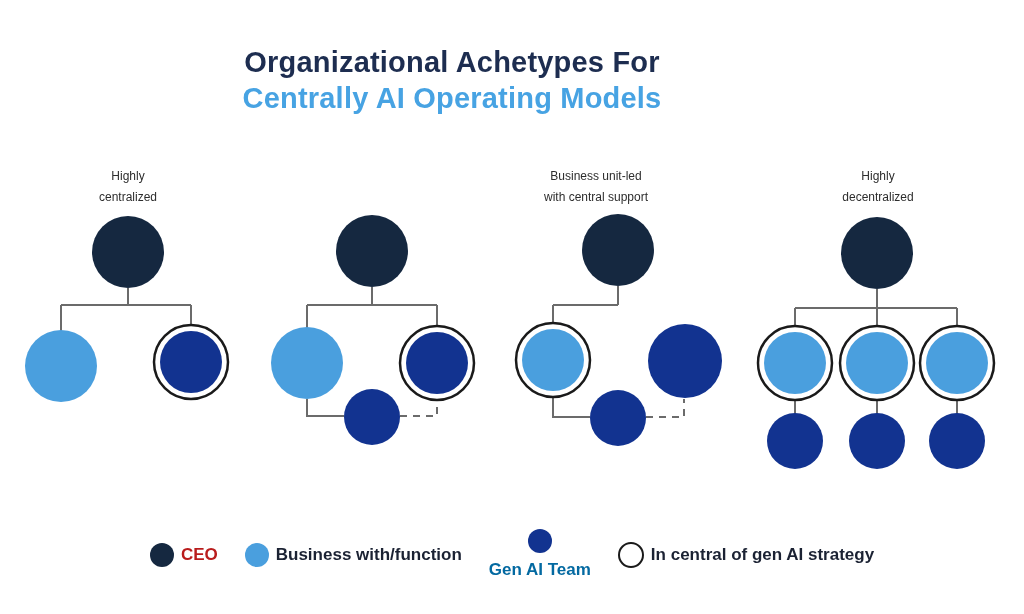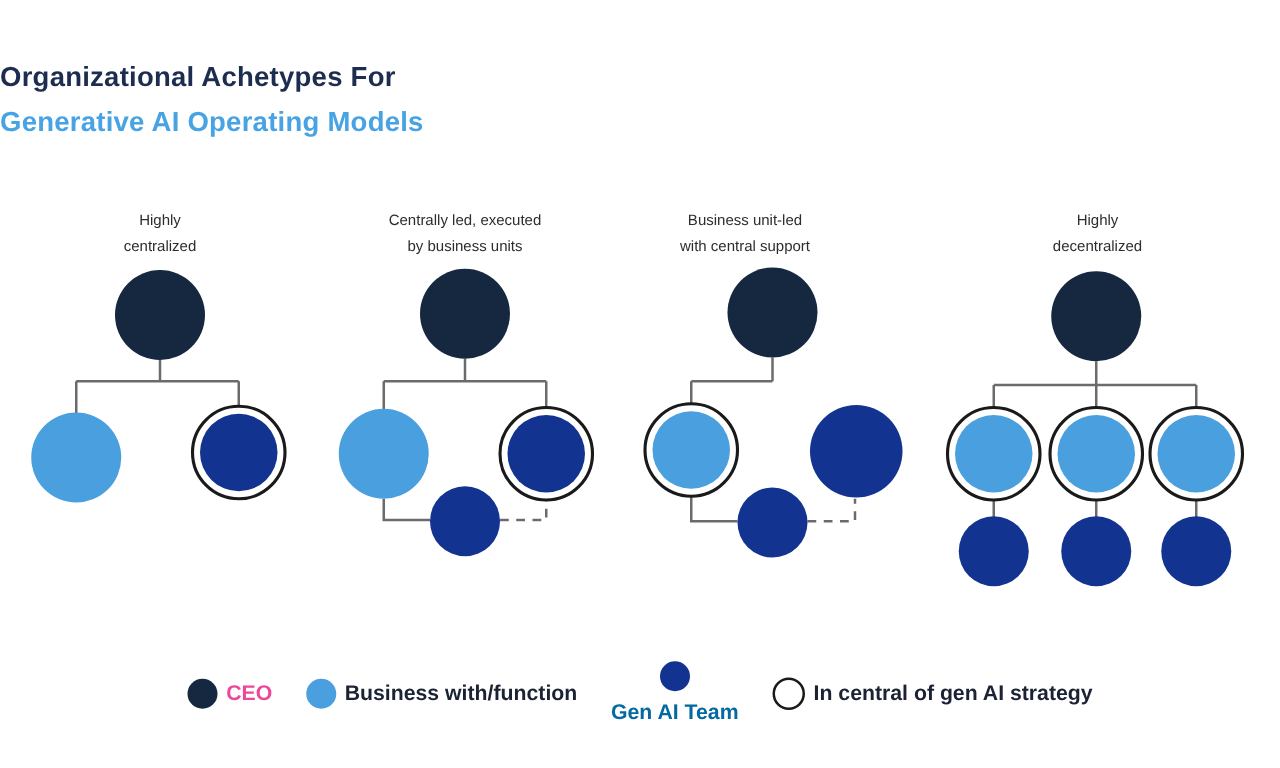--- a/index.html
+++ b/index.html
@@ -4,22 +4,22 @@
 <style>
   html, body { margin: 0; padding: 0; }
   body {
     width: 1024px; height: 614px;
     background: #ffffff;
     font-family: "Liberation Sans", sans-serif;
     position: relative; overflow: hidden;
   }
   .canvas { position: absolute; left: 0; top: 0; width: 1024px; height: 614px; background: #ffffff; }
 
-  .title { position: absolute; top: 44px; left: 0; width: 904px; text-align: left;
-           font-weight: 700; font-size: 22px; line-height: 36px; letter-spacing: 0.2px; }
+  .title { position: absolute; top: 44px; left: 0; width: 904px; text-align: center;
+           font-weight: 700; font-size: 29px; line-height: 36px; letter-spacing: 0.2px; }
   .title-line1 { color: #1d2d50; }
   .title-line2 { color: #47a3e3; }
 
   svg.diagram { position: absolute; left: 0; top: 0; width: 1024px; height: 614px; display: block; }
 
   .arch-label { position: absolute; top: 166px; width: 240px; text-align: center;
                 font-size: 12px; line-height: 21px; color: #2d2d2d; white-space: pre-line; }
   #arch-label-0 { left: 8px; }
   #arch-label-1 { left: 252px; }
   #arch-label-2 { left: 476px; }
@@ -32,21 +32,21 @@
   .swatch { width: 24px; height: 24px; border-radius: 50%; flex: 0 0 auto; }
   .swatch.ring { width: 22px; height: 22px; background: #ffffff; border: 2.5px solid #1a1a1a; }
 </style>
 </head>
 <body>
 
 <div class="canvas">
 
   <div class="title">
     <div class="title-line1" style="color: rgb(29, 45, 80);">Organizational Achetypes For</div>
-    <div class="title-line2" style="color: rgb(71, 163, 227);">Generative AI Operating Models</div>
+    <div class="title-line2" style="color: rgb(71, 163, 227);">Centrally AI Operating Models</div>
   </div>
 
   <svg class="diagram" id="diagram" viewBox="0 0 1024 614">
       <g>
         <polyline points="128,288 128,305" fill="none" stroke="#6b6b6b" stroke-width="2"></polyline>
         <polyline points="61,305 191,305" fill="none" stroke="#6b6b6b" stroke-width="2"></polyline>
         <polyline points="61,305 61,331" fill="none" stroke="#6b6b6b" stroke-width="2"></polyline>
         <polyline points="191,305 191,325" fill="none" stroke="#6b6b6b" stroke-width="2"></polyline>
         <circle cx="128" cy="252" r="36" fill="#152840"></circle>
         <circle cx="61" cy="366" r="36" fill="#4a9fde"></circle>
@@ -95,29 +95,27 @@
         <circle cx="957" cy="363" r="37" fill="#ffffff" stroke="#1a1a1a" stroke-width="2.5"></circle>
         <circle cx="957" cy="363" r="31" fill="#4a9fde"></circle>
         <circle cx="795" cy="441" r="28" fill="#123390"></circle>
         <circle cx="877" cy="441" r="28" fill="#123390"></circle>
         <circle cx="957" cy="441" r="28" fill="#123390"></circle>
       </g>
     </svg>
 
   <div class="arch-label" id="arch-label-0" style="color: rgb(45, 45, 45);">Highly
 centralized</div>
-  <div class="arch-label" id="arch-label-1" style="color: rgb(45, 45, 45);">Centrally led, executed
-by business units</div>
   <div class="arch-label" id="arch-label-2" style="color: rgb(45, 45, 45);">Business unit-led
 with central support</div>
   <div class="arch-label" id="arch-label-3" style="color: rgb(45, 45, 45);">Highly
 decentralized</div>
 
   <div class="legend">
-    <div class="legend-item" style="color: #ec4899;">
+    <div class="legend-item" style="color: #b91c1c;">
       <span class="swatch" style="background: rgb(21, 40, 64);"></span>
       <span>CEO</span>
     </div>
     <div class="legend-item" style="color: rgb(27, 34, 51);">
       <span class="swatch" style="background: rgb(74, 159, 222);"></span>
       <span>Business with/function</span>
     </div>
     <div class="legend-item" style="color: #0369a1; flex-direction: column;">
       <span class="swatch" style="background: rgb(18, 51, 144);"></span>
       <span>Gen AI Team</span>

